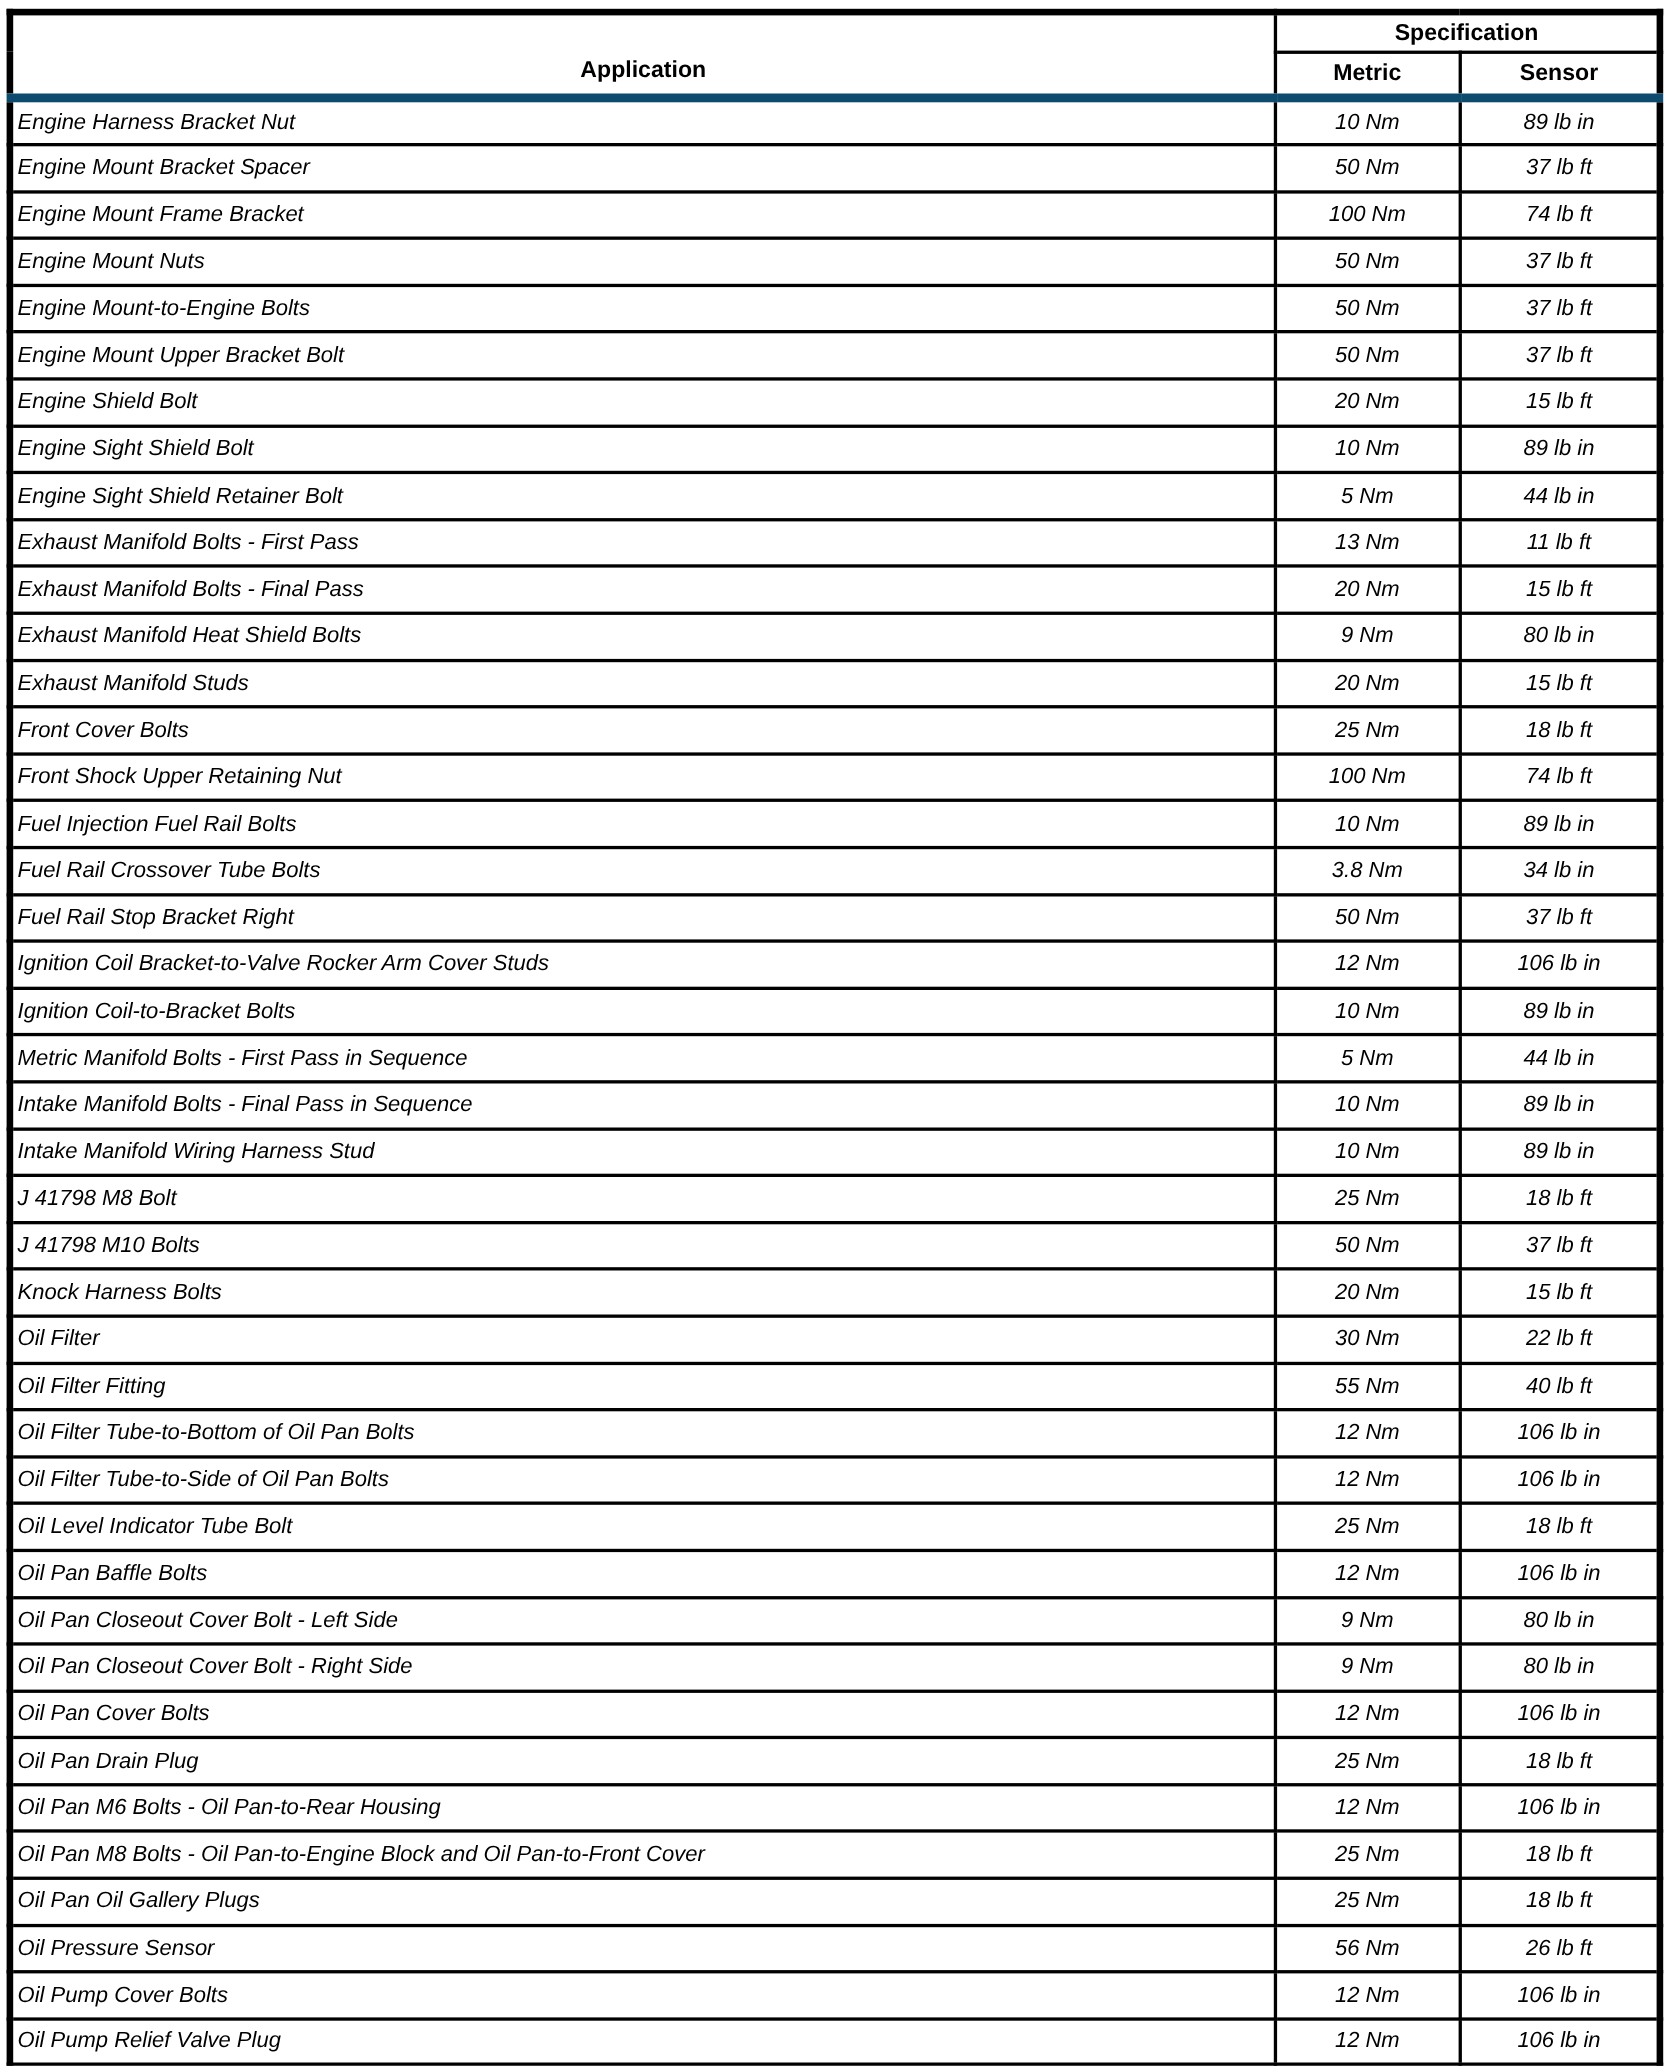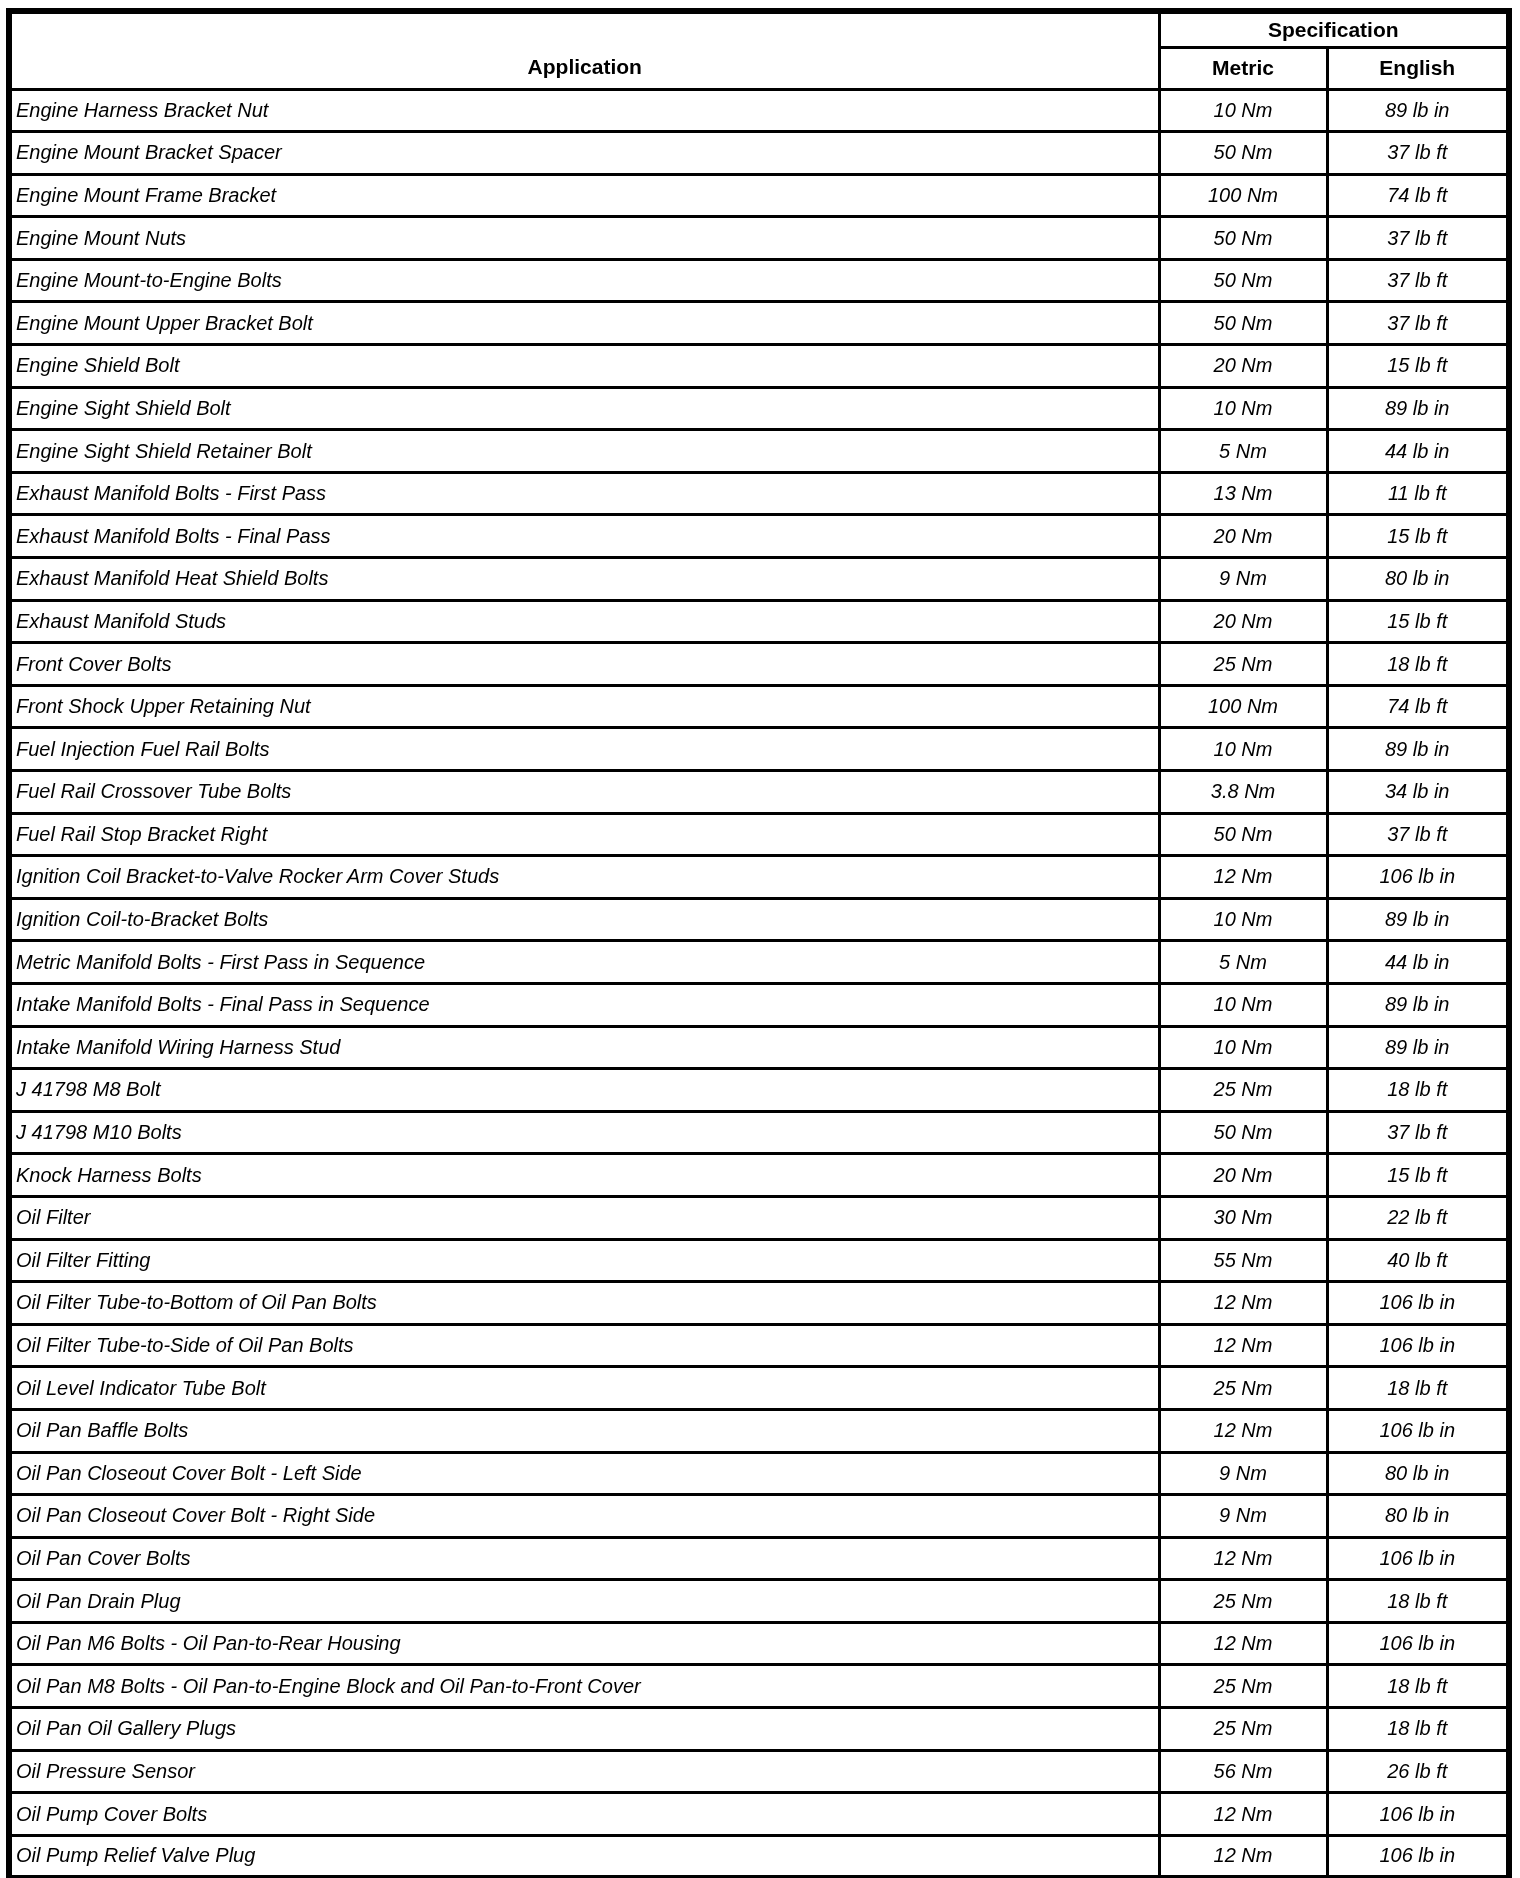--- a/index.html
+++ b/index.html
@@ -33,21 +33,21 @@
   }
   thead th {
     font-size: 21px;
     font-weight: bold;
     padding: 0;
   }
   tr.spec-row { height: 36px; }
   tr.spec-row th { border-bottom-width: 2px; }
   tr.cols-row { height: 42px; }
   thead tr.cols-row th,
-  thead th.app-head { border-bottom: 1px solid #0c4a6e; }
+  thead th.app-head { border-bottom: 8px solid #0c4a6e; }
   th.app-head { vertical-align: bottom; padding-bottom: 9px; }
 
   tbody tr { height: 42.6px; font-style: italic; }
   td.app-col {
     text-align: left;
     padding: 0 4px;
   }
   td.val-col {
     text-align: center;
     padding: 0 2px;
@@ -62,21 +62,21 @@
     <col class="c-met">
     <col class="c-eng">
   </colgroup>
   <thead>
     <tr class="spec-row">
       <th class="app-head" rowspan="2">Application</th>
       <th colspan="2">Specification</th>
     </tr>
     <tr class="cols-row">
       <th>Metric</th>
-      <th>English</th>
+      <th>Sensor</th>
     </tr>
   </thead>
   <tbody>
       <tr>
         <td class="app-col">Engine Harness Bracket Nut</td>
         <td class="val-col">10 Nm</td>
         <td class="val-col">89 lb in</td>
       </tr>
       <tr>
         <td class="app-col">Engine Mount Bracket Spacer</td>

